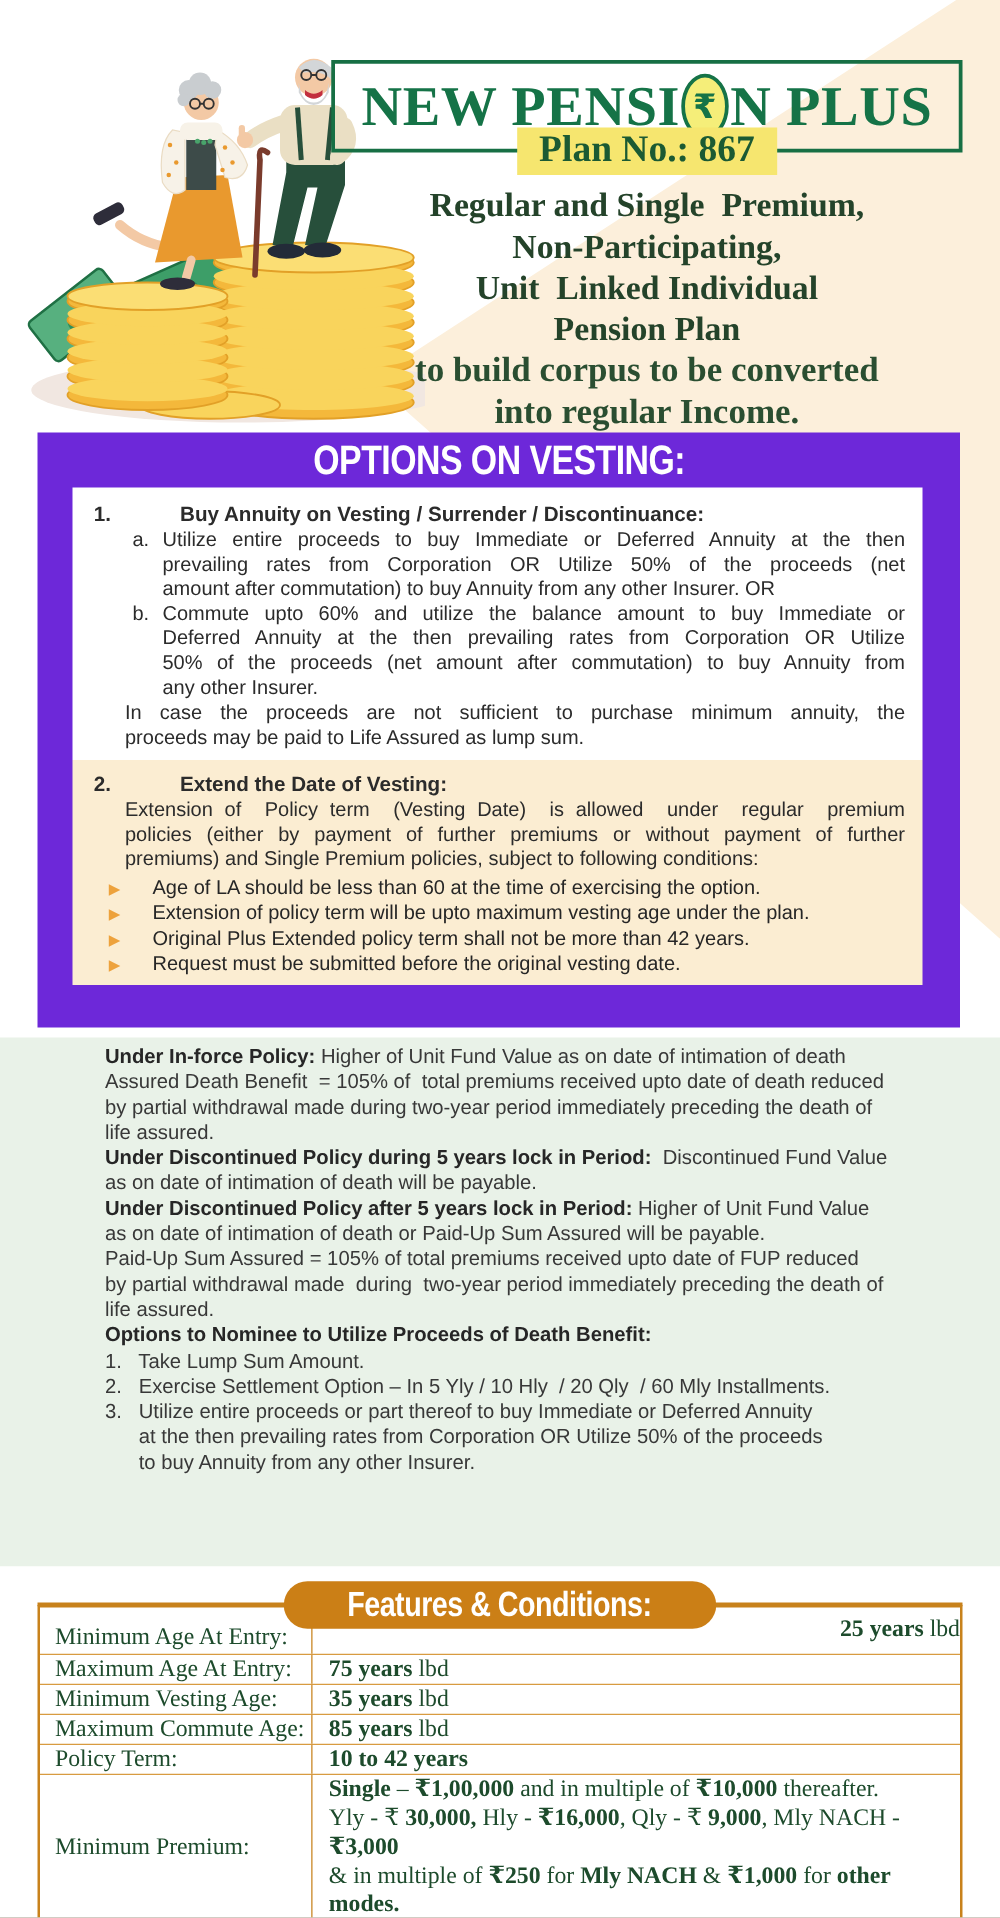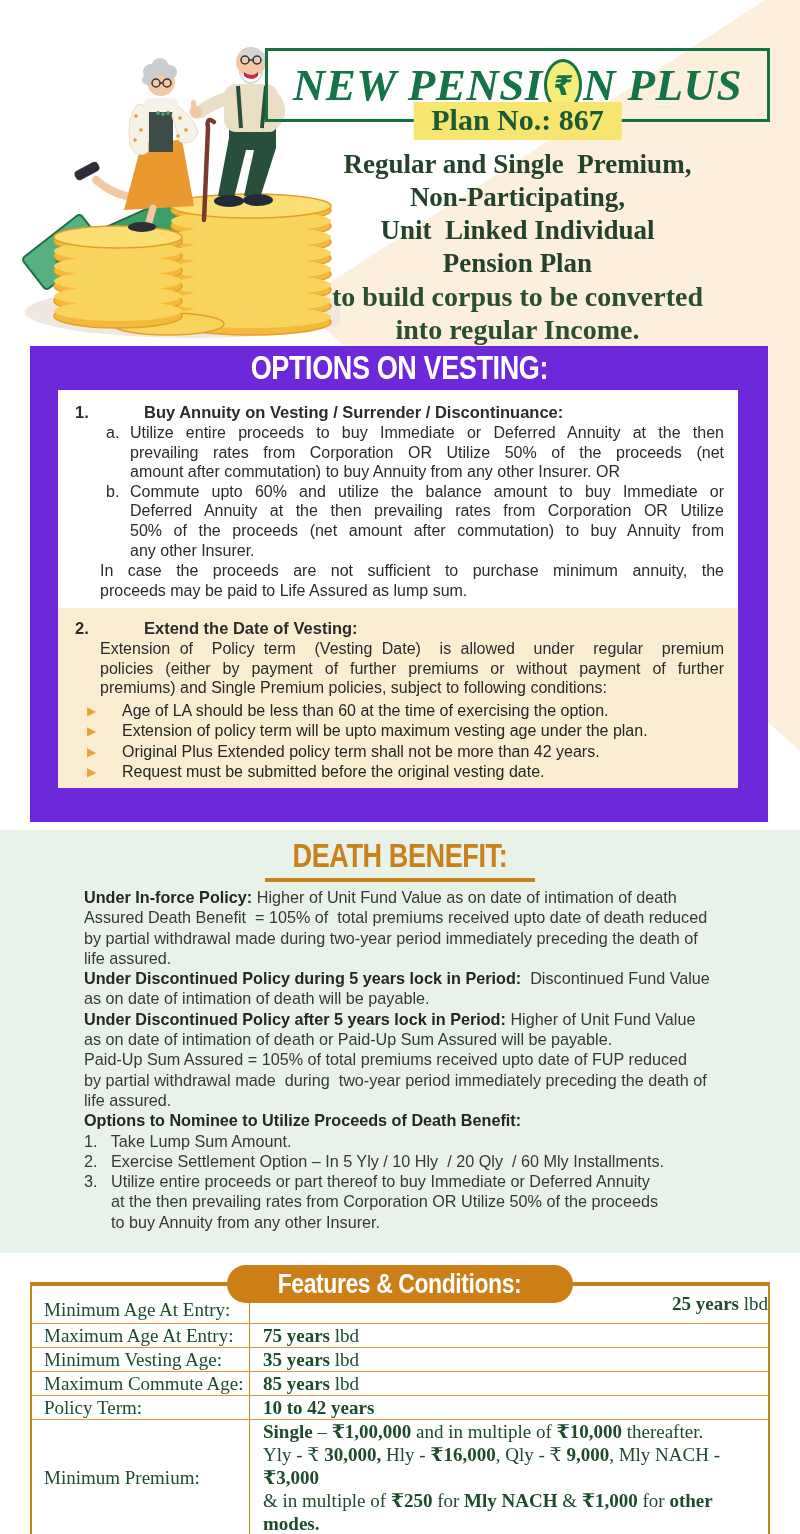--- a/index.html
+++ b/index.html
@@ -7,21 +7,21 @@
   .page{position:relative;width:800px;height:1534px;background:#ffffff;margin:0 auto;overflow:hidden;}
   .bg-cream{position:absolute;left:0;top:0;width:800px;height:1534px;background:#fcefdb;
     clip-path:polygon(765px 0px,800px 0px,800px 751px,297px 304px);z-index:0;}
   .layer{position:absolute;z-index:1;}
 
   
   .illus{position:absolute;left:8px;top:20px;width:332px;height:322px;}
   .title-wrap{position:absolute;left:265px;top:48px;width:505px;}
   .title-box{border:3px solid #176f44;height:68px;display:flex;align-items:center;justify-content:center;}
   .title{font-family:"Liberation Serif","DejaVu Serif",serif;font-weight:bold;color:#157347;
-    font-size:45px;letter-spacing:.5px;white-space:nowrap;display:flex;align-items:center;font-style:italic;}
+    font-size:45px;letter-spacing:.5px;white-space:nowrap;display:flex;align-items:center;}
   .coin{display:inline-flex;align-items:center;justify-content:center;width:38px;height:52px;
     border:3px solid #157347;border-radius:50%;background:#f5ee79;margin:0 1px;box-sizing:border-box;}
   .coin-sym{font-family:"DejaVu Sans",sans-serif;font-weight:bold;color:#157347;font-size:27px;line-height:1;}
   .plan-badge{position:absolute;left:50%;top:54px;transform:translateX(-50%);background:#f6e66f;
     padding:1px 18px 3px 18px;font-family:"Liberation Serif","DejaVu Serif",serif;font-weight:bold;
     font-size:30px;color:#1b5a33;white-space:nowrap;}
   .subtitle{position:absolute;left:245px;top:148px;width:545px;text-align:center;
     font-family:"Liberation Serif","DejaVu Serif",serif;color:#24432a;}
   .subtitle .b-lines div{font-weight:bold;font-size:27px;line-height:33px;}
   .subtitle .r-lines div{font-weight:bold;font-size:28px;line-height:33px;color:#2a4e31;}
@@ -286,21 +286,20 @@
           </div>
           <div class="blt">
             <span class="blt-arrow">▶</span>
             <div class="blt-text">Request must be submitted before the original vesting date.</div>
           </div>
         </div>
     </div>
   </section>
 
   <section class="mint layer">
-    <div class="db-head-row"><span class="db-heading"><span class="cond">DEATH BENEFIT:</span></span></div>
     <div class="db-text" id="db-lines">
         <div class="db-line"><b>Under In-force Policy:</b><span> Higher of Unit Fund Value as on date of intimation of death</span></div>
         <div class="db-line"><span>Assured Death Benefit  = 105% of  total premiums received upto date of death reduced</span></div>
         <div class="db-line"><span>by partial withdrawal made during two-year period immediately preceding the death of</span></div>
         <div class="db-line"><span>life assured.</span></div>
         <div class="db-line"><b>Under Discontinued Policy during 5 years lock in Period:</b><span>  Discontinued Fund Value</span></div>
         <div class="db-line"><span>as on date of intimation of death will be payable.</span></div>
         <div class="db-line"><b>Under Discontinued Policy after 5 years lock in Period:</b><span> Higher of Unit Fund Value</span></div>
         <div class="db-line"><span>as on date of intimation of death or Paid-Up Sum Assured will be payable.</span></div>
         <div class="db-line"><span>Paid-Up Sum Assured = 105% of total premiums received upto date of FUP reduced</span></div>

